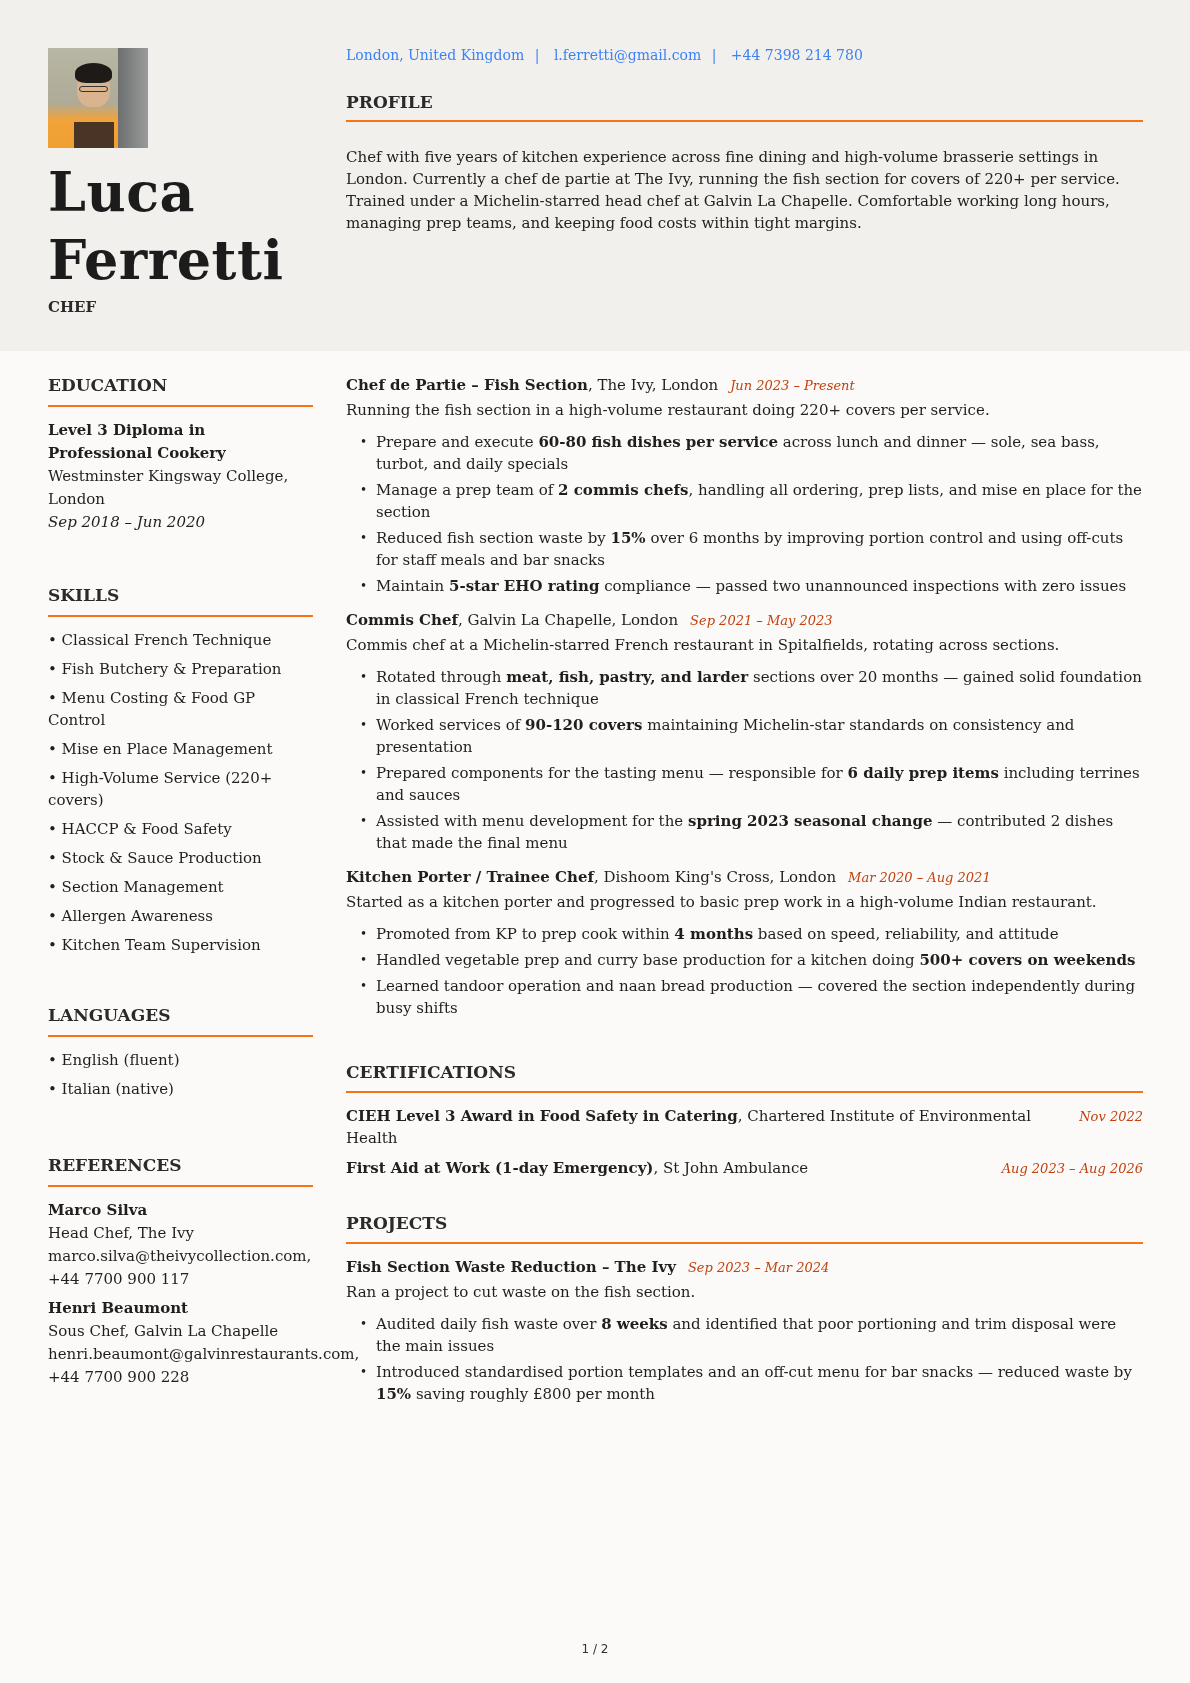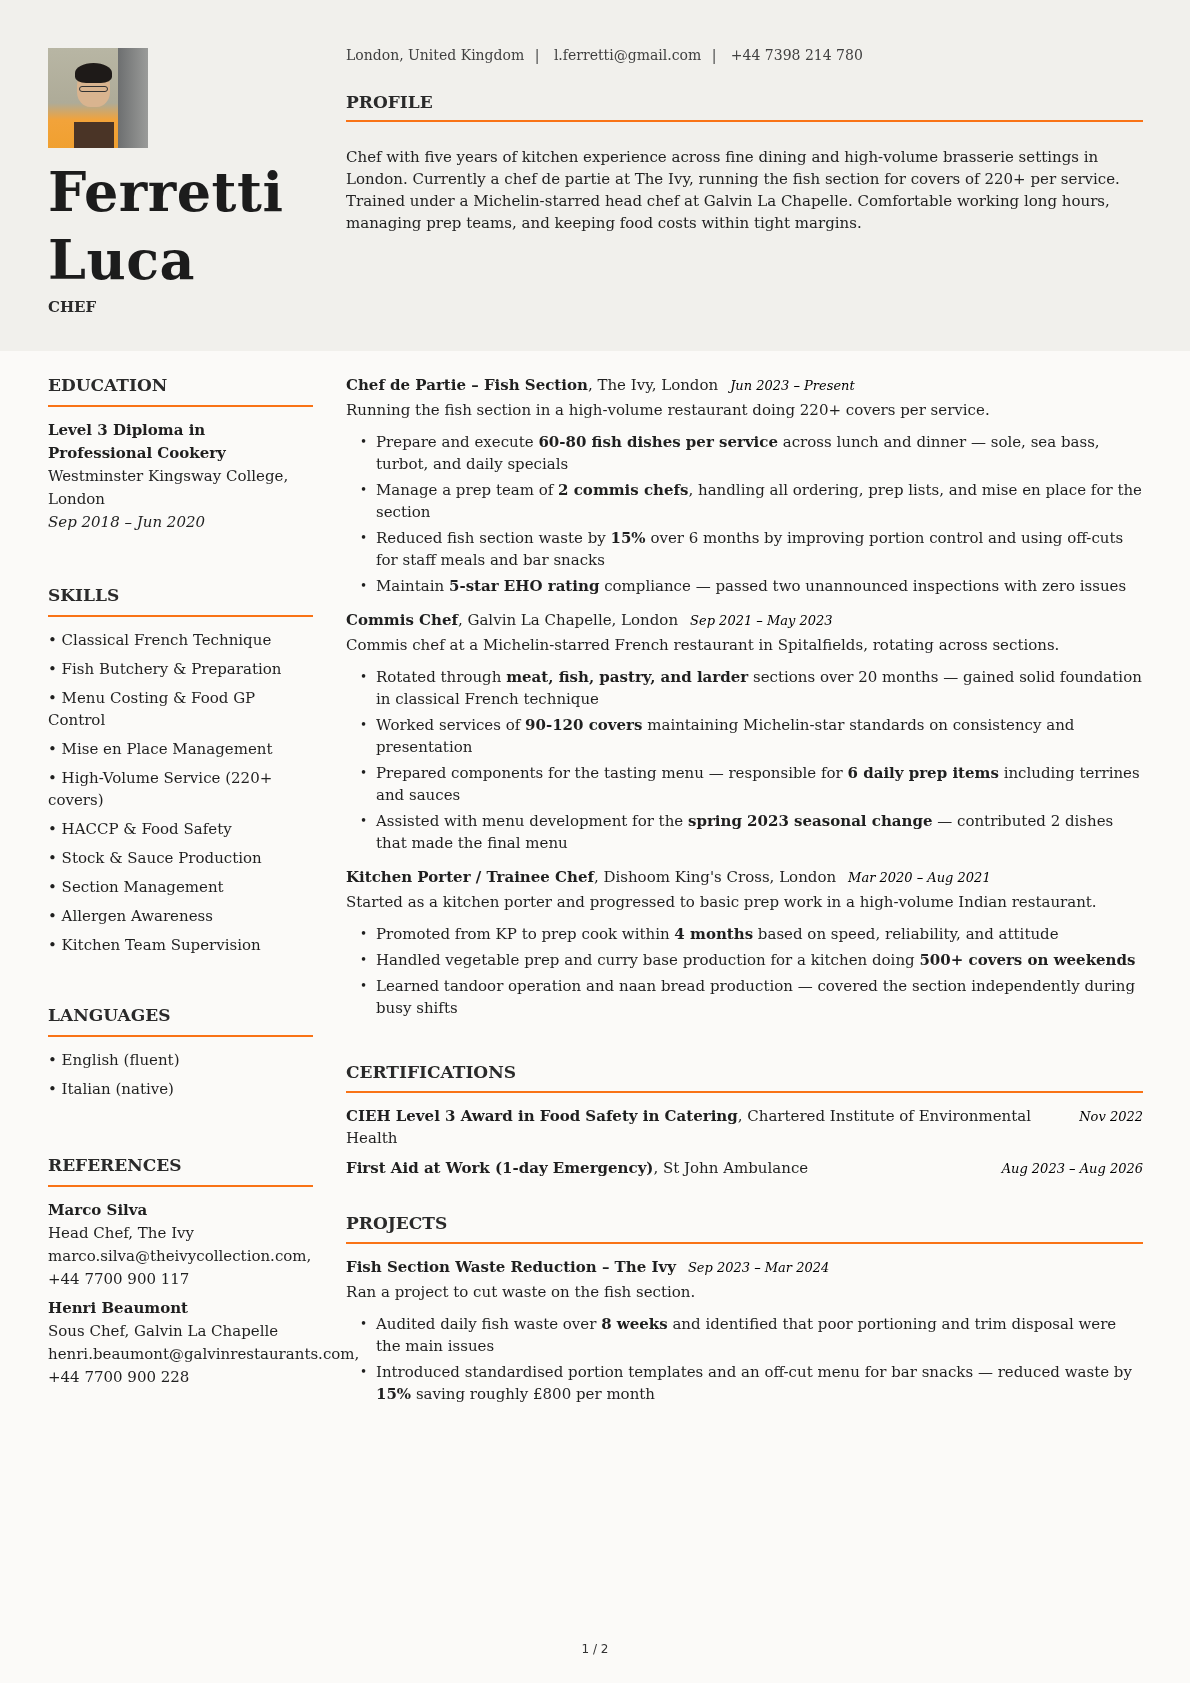--- a/index.html
+++ b/index.html
@@ -43,21 +43,21 @@
     .name {
       position: absolute; left: 48px; top: 158px;
       font-family: "DejaVu Serif", serif; font-weight: bold;
       font-size: 54px; line-height: 68px; letter-spacing: 0.5px; color: #1c1c1c;
     }
     .role {
       position: absolute; left: 48px; top: 298px;
       font-family: "DejaVu Serif", serif; font-weight: bold; font-size: 15px; color: #2a2a2a; text-align: right;
     }
     .contact {
-      position: absolute; left: 346px; top: 47px; font-size: 14px; color: #404040;
+      position: absolute; left: 346px; top: 47px; font-size: 14px; color: #3b82f6;
       white-space: nowrap;
     }
     .contact .sep { margin: 0 10px 0 6px; }
     .section-title {
       font-weight: bold; font-size: 17px; color: #2a2a2a;
       padding-bottom: 8px; border-bottom: 2px solid #f97316; margin-bottom: 12px;
     }
     .profile { position: absolute; left: 346px; top: 92px; width: 797px; }
     .profile p { font-size: 15px; line-height: 22px; color: #222; margin-top: 24px; }
 
@@ -66,21 +66,21 @@
     .left .bold { font-weight: bold; }
     .left .ital { font-style: italic; }
     .left ul { list-style: none; }
     .left li { margin-bottom: 7px; line-height: 22px; }
     .ref { margin-bottom: 6px; }
 
     .right { position: absolute; left: 346px; top: 374px; width: 797px; font-size: 15px; line-height: 22px; }
     .job { margin-bottom: 12px; }
     .job-head { display: flex; justify-content: flex-start; align-items: baseline; }
     .job-title b { font-weight: bold; }
-    .date { font-style: italic; font-size: 13px; color: #000000; white-space: nowrap; margin-left: 12px; }
+    .date { font-style: italic; font-size: 13px; color: #c2410c; white-space: nowrap; margin-left: 12px; }
     .job-desc { margin-top: 2px; margin-bottom: 10px; }
     .bullets { list-style: none; padding-left: 30px; }
     .bullets li { position: relative; margin-bottom: 4px; }
     .bullets li::before { content: "•"; position: absolute; left: -16px; font-size: 12px; }
     .bullets b { font-weight: bold; }
     .cert { display: flex; justify-content: space-between; align-items: baseline; margin-bottom: 8px; gap: 32px; }
     .cert .ct { max-width: 700px; }
     .cert b { font-weight: bold; }
     .page-num {
       position: absolute; left: 0; width: 1190px; top: 1642px; text-align: center;
@@ -94,22 +94,22 @@
 
 <div class="photo">
   <div class="window"></div>
   <div class="head"></div>
   <div class="hair"></div>
   <div class="glasses"></div>
   <div class="apron"></div>
 </div>
 
 <div class="name">
+  <div>Luca</div>
   <div>Ferretti</div>
-  <div>Luca</div>
 </div>
 <div class="role">CHEF</div>
 
 <div class="contact">
   <span>London, United Kingdom</span>
   <span class="sep">|</span>
   <span>l.ferretti@gmail.com</span>
   <span class="sep">|</span>
   <span>+44 7398 214 780</span>
 </div>

